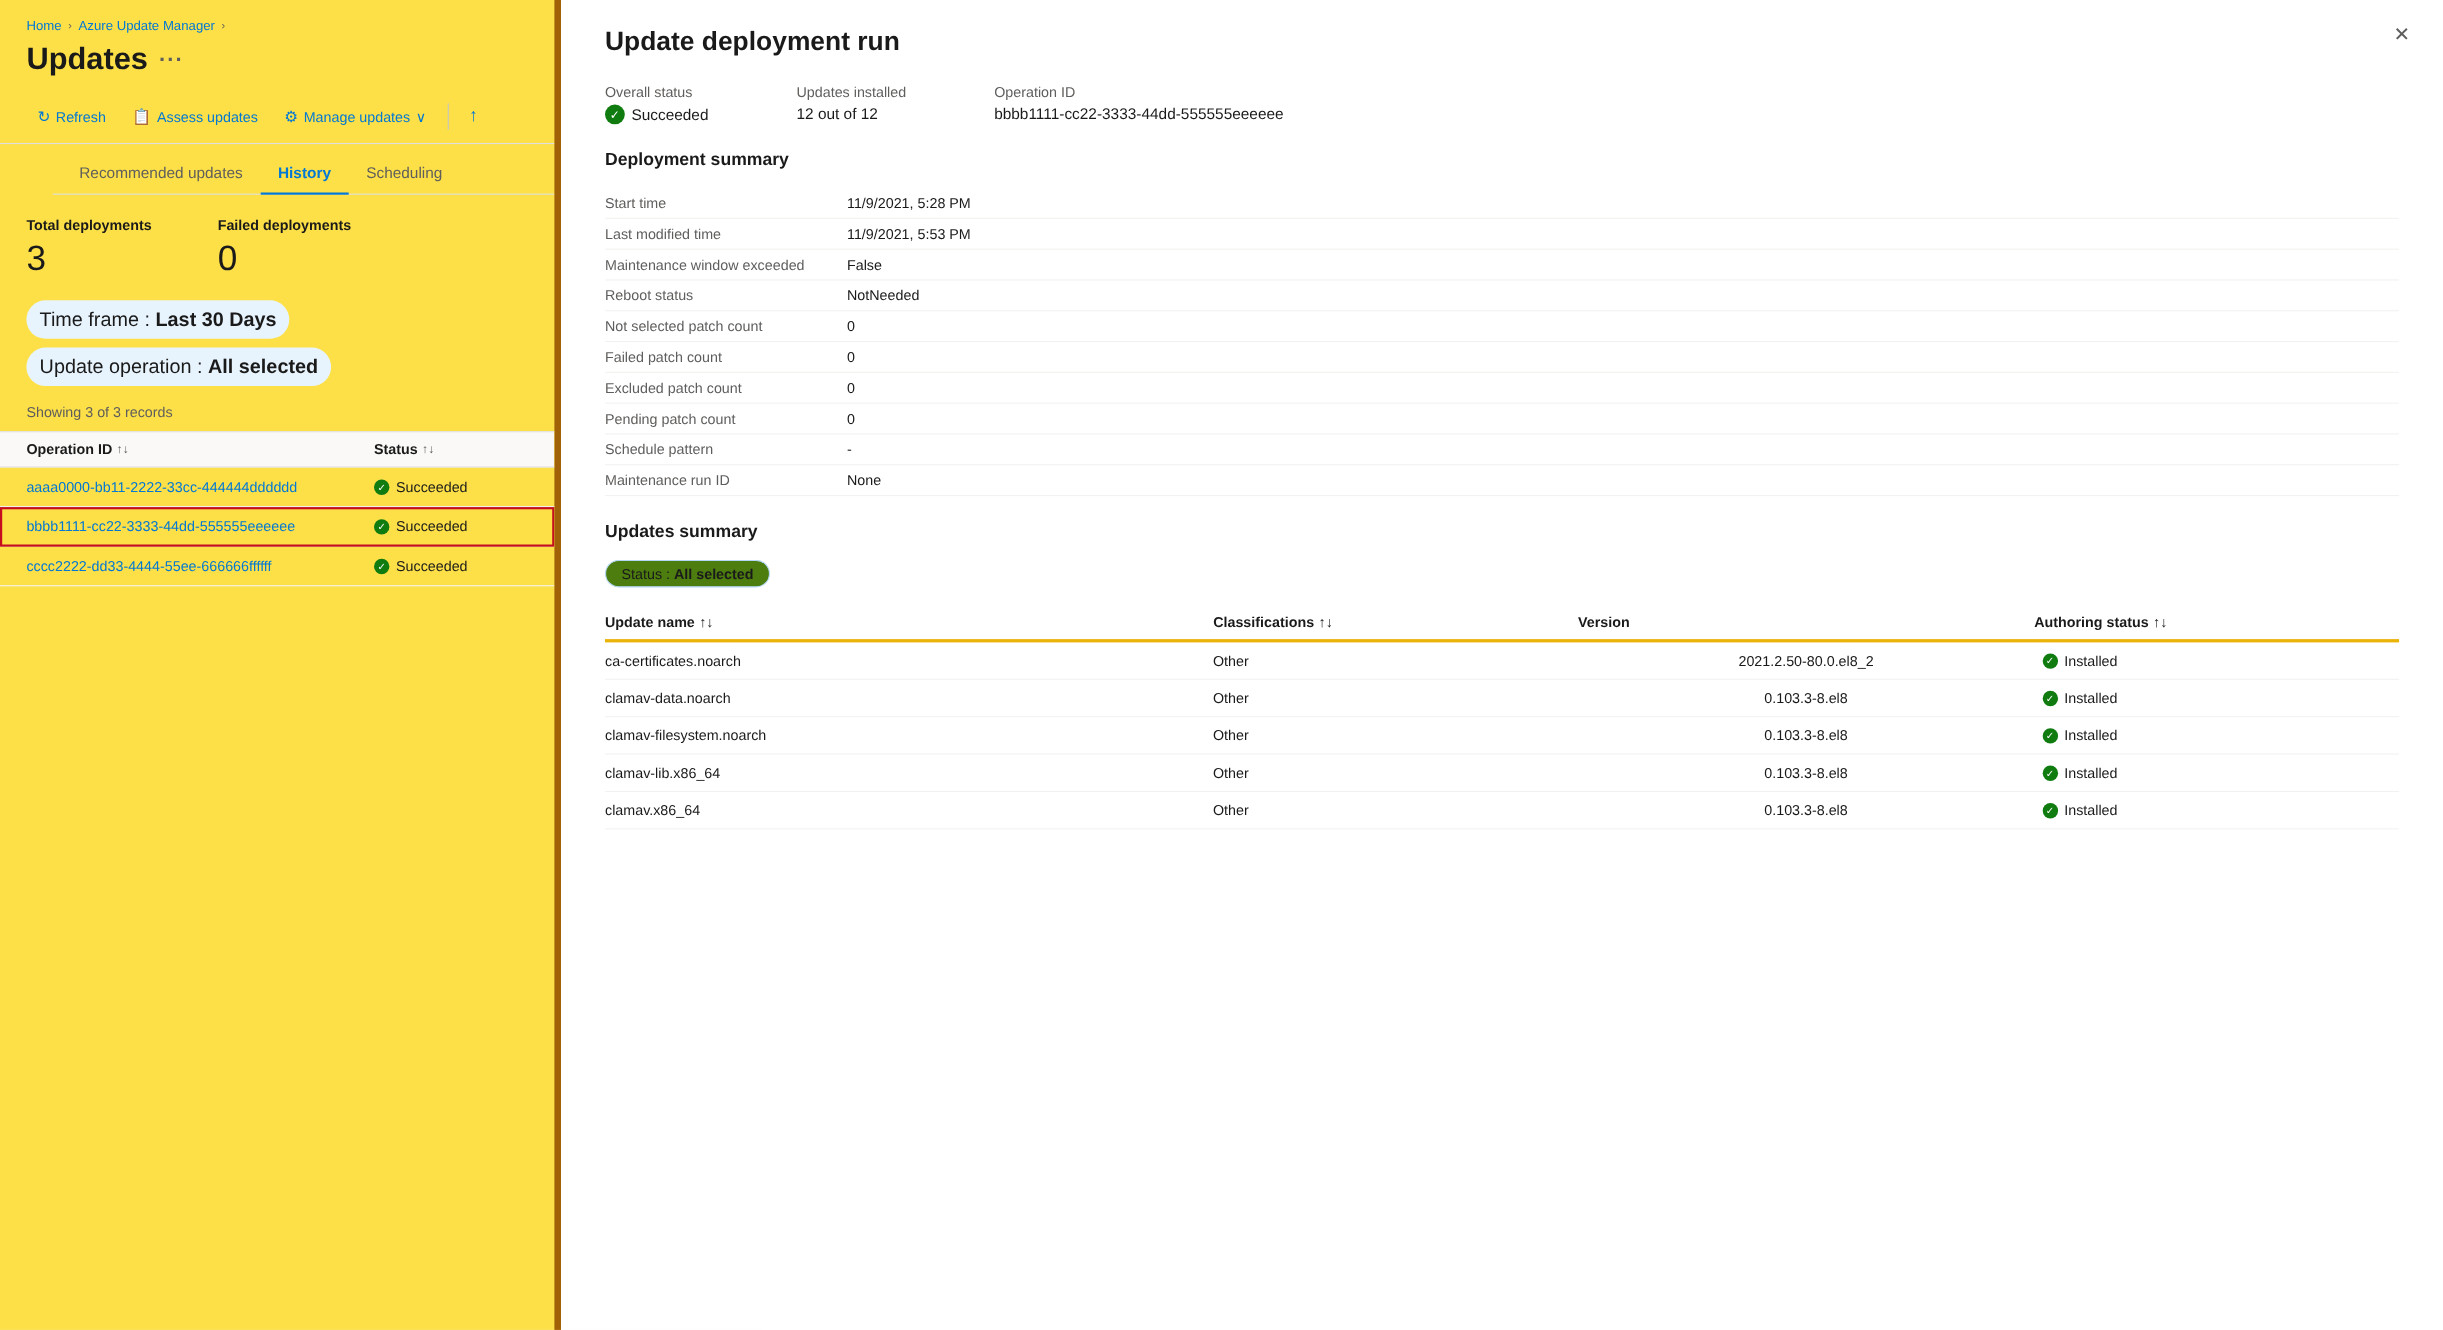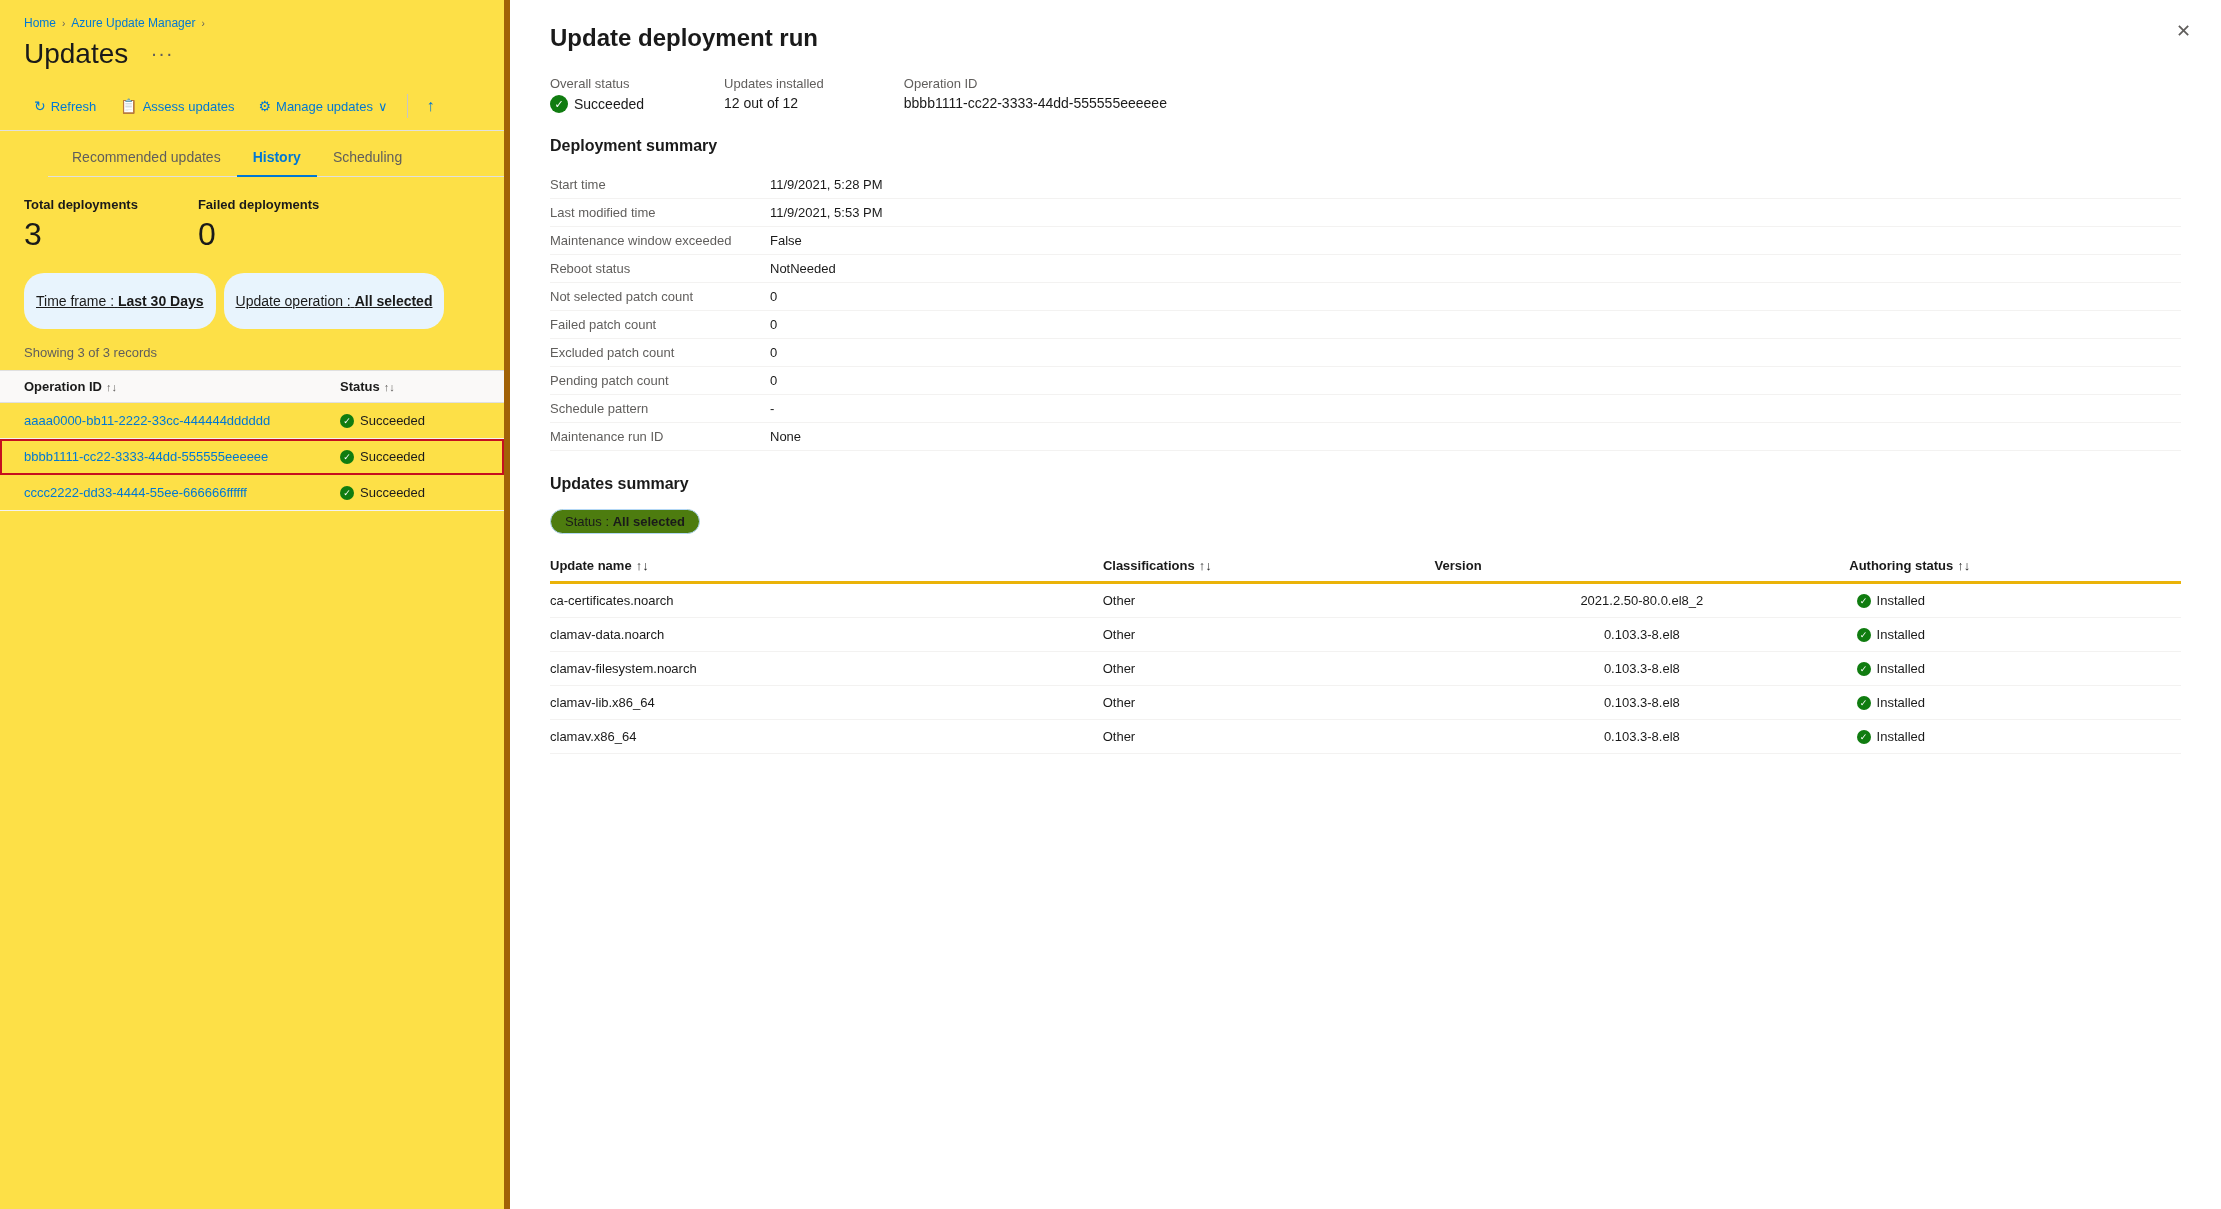--- a/index.html
+++ b/index.html
@@ -25,24 +25,24 @@
       align-items: center;
       gap: 6px;
     }
     .breadcrumb span { color: #605e5c; }
     .breadcrumb a { color: #0078d4; text-decoration: none; }
     .breadcrumb-chevron { color: #605e5c; font-size: 10px; }
 
     .page-title {
       padding: 4px 24px 12px 24px;
       font-size: 28px;
-      font-weight: 400;
+      font-weight: 700;
       color: #1a1a1a;
       display: flex;
-      gap: 23px;
+      gap: 10px;
     }
     .page-title-dots { font-size: 20px; color: #605e5c; letter-spacing: 2px; cursor: pointer; }
 
     .toolbar {
       padding: 10px 24px;
       display: flex;
       align-items: center;
       gap: 4px;
       border-bottom: 1px solid #e0e0e0;
     }
@@ -94,26 +94,25 @@
     .stat-label { font-size: 13px; font-weight: 600; color: #1a1a1a; margin-bottom: 4px; }
     .stat-value { font-size: 32px; font-weight: 300; color: #1a1a1a; }
 
     .filter-row {
       padding: 4px 24px 12px 24px;
       display: flex;
       gap: 8px;
       flex-wrap: wrap;
     }
     .filter-chip {
-      padding: 20px 12px;
+      padding: 7px 12px;
       background: #e8f4fd;
       border-radius: 20px;
-      font-size: 14px;
+      font-size: 18px;
       color: #1a1a1a;
-      text-decoration: underline;
     }
     .filter-chip strong { font-weight: 600; }
 
     .showing-text {
       padding: 4px 24px 10px 24px;
       font-size: 13px;
       color: #605e5c;
     }
 
     .table-header {

